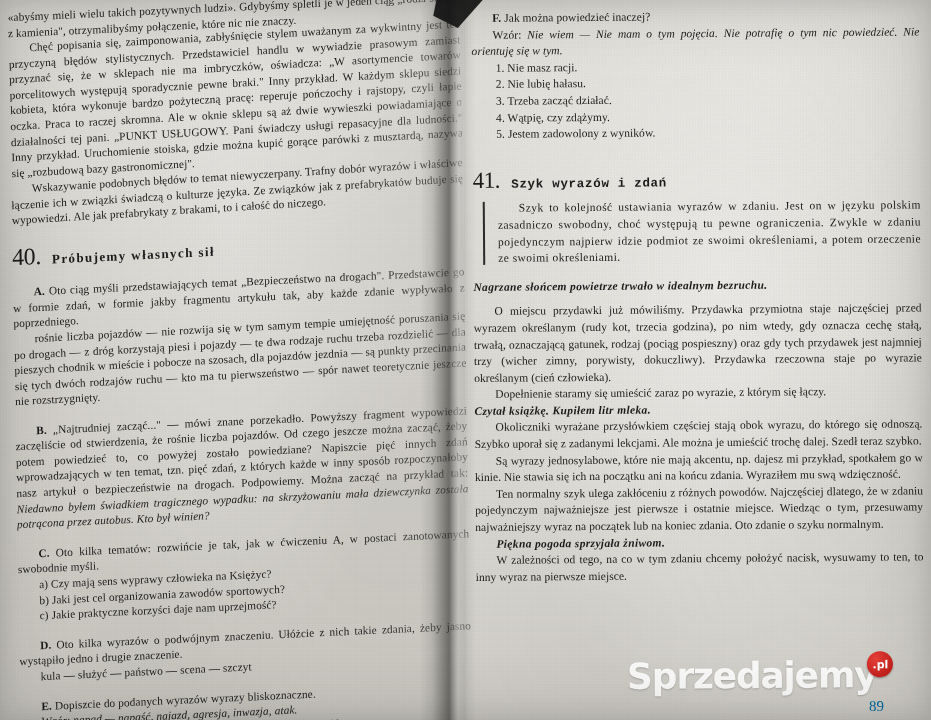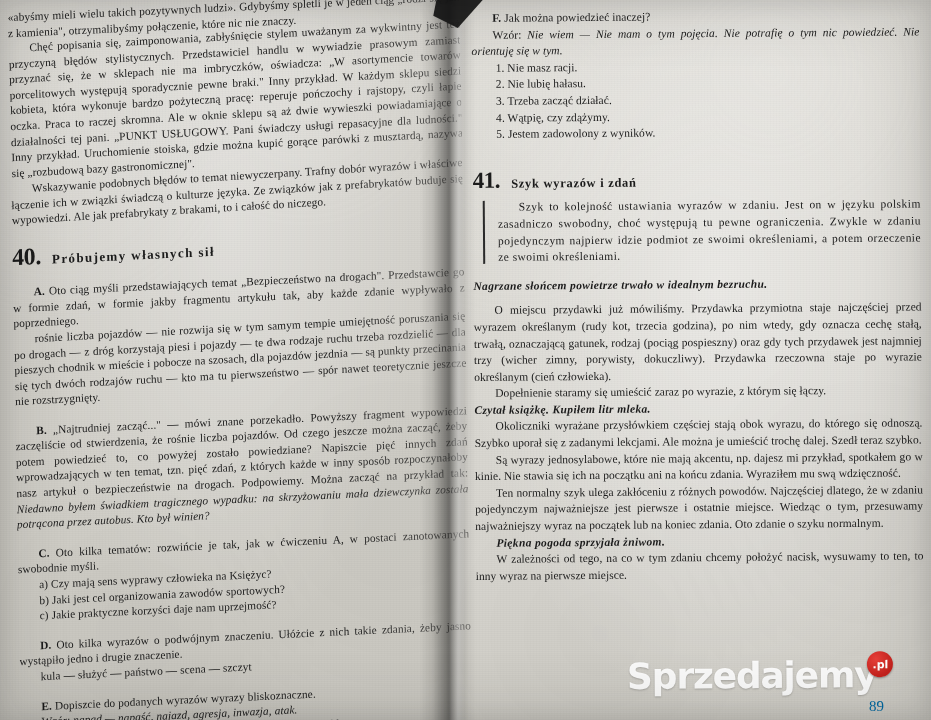--- a/index.html
+++ b/index.html
@@ -104,24 +104,24 @@
   .noind{text-indent:0;}
   i{font-style:italic;}
 
   
   .warp1{transform:rotate(-0.5deg);transform-origin:0 0;}
   .warp2{transform:rotate(-0.8deg);transform-origin:0 0;}
   .warp3{transform:rotate(-0.35deg);transform-origin:0 0;}
 
   
   .sec-head{display:flex;align-items:baseline;gap:11px;}
-  .sec-num{font-family:"Liberation Serif",serif;font-weight:700;font-size:24px;letter-spacing:-.4px;}
+  .sec-num{font-family:"Liberation Serif",serif;font-weight:400;font-size:24px;letter-spacing:-.4px;}
   .sec-title{font-weight:700;font-size:13px;letter-spacing:1.4px;}
   #page-right .sec-num{font-size:23px;}
-  #page-right .sec-title{font-size:12.5px;letter-spacing:.7px;}
+  #page-right .sec-title{font-size:12.5px;letter-spacing:.7px;font-family:Liberation Mono, monospace;}
 
   
   .exl{font-weight:700;}
 
   
   .sublist{margin:0;padding:0 0 0 21px;list-style:none;}
   .sublist li{white-space:nowrap;}
   .numlist{margin:0;padding:0 0 0 24px;list-style:none;}
   .numlist li{white-space:nowrap;}
 

